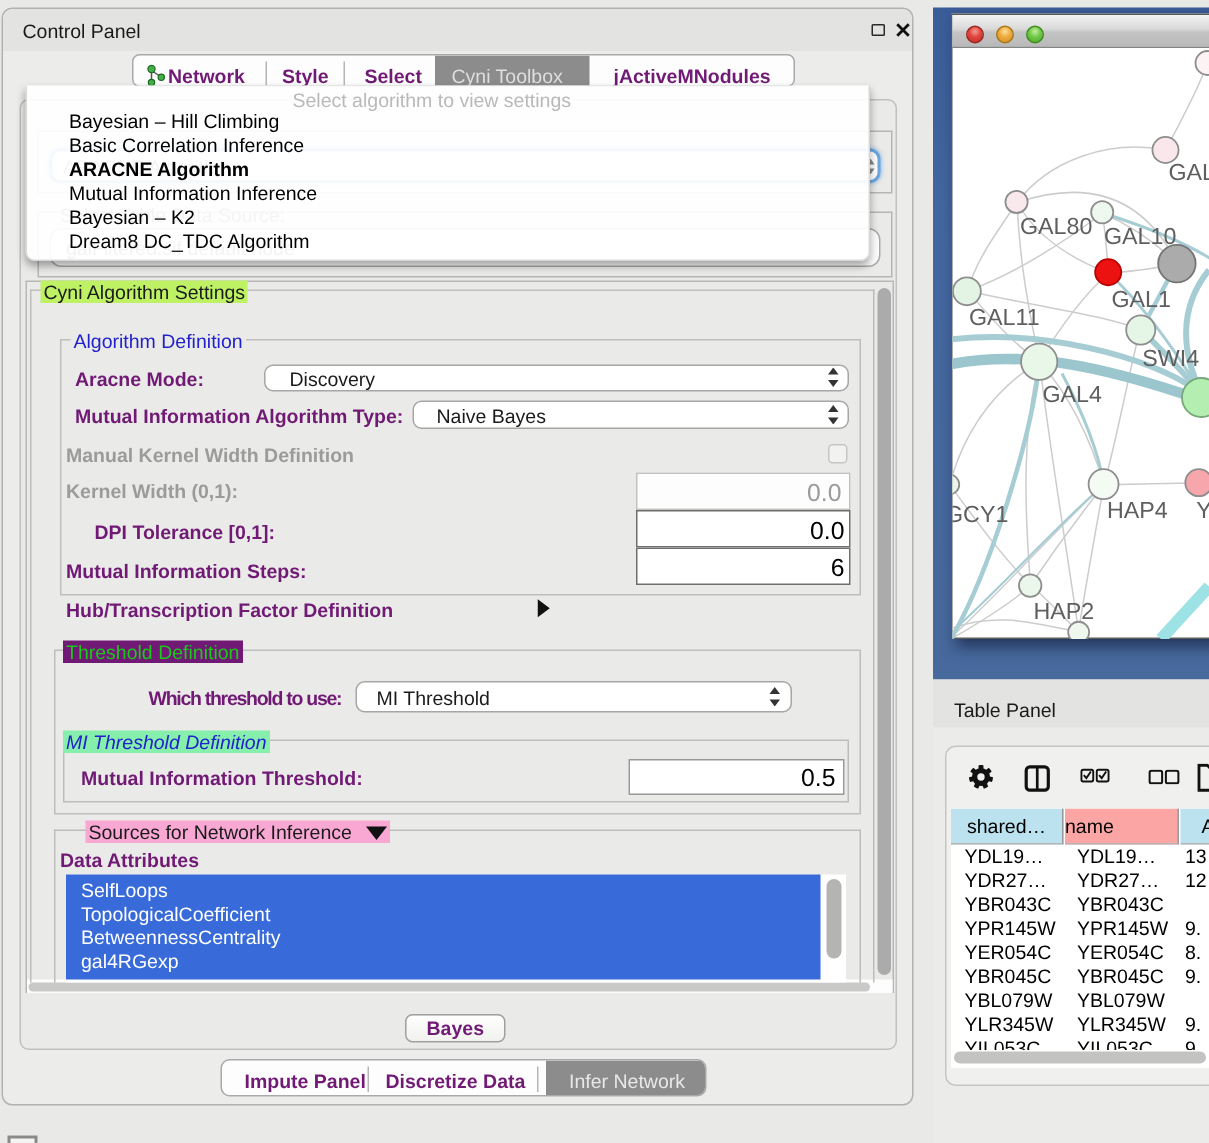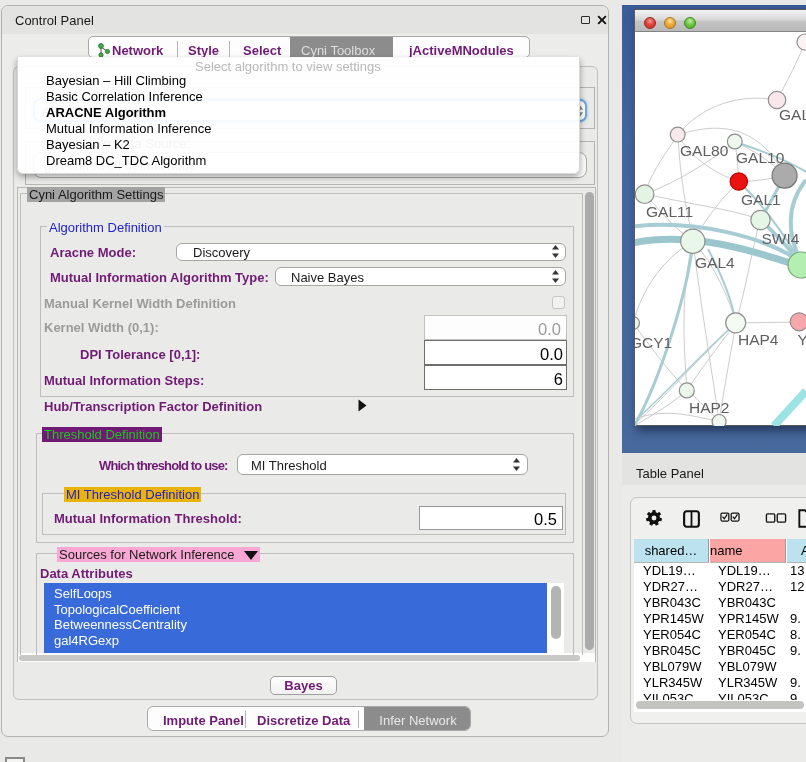--- a/index.html
+++ b/index.html
@@ -134,21 +134,21 @@
 <div class="abs" style="left:33px; top:152px; width:554px; height:26px; background:#fcfcfc; border:1px solid #a9a9a7; border-radius:8px;"></div>
 
 <div class="abs" id="scrollarea" style="left:17px; top:187px; width:579px; height:475px; background:#eaeae8; border:1px solid #b7b7b5;"></div>
 
 <div class="abs" style="left:585px; top:192px; width:9px; height:458px; background:#ababab; border-radius:5px;"></div>
 
 <div class="abs" style="left:18px; top:653px; width:577px; height:9px; background:#fdfdfd;"></div>
 <div class="abs" style="left:19px; top:654.5px; width:561px; height:6px; background:#c9c9c7; border-radius:3px;"></div>
 
 <div class="abs" style="left:20px; top:193px; width:563px; height:462px; border:1px solid #bdbdbb; border-bottom:none;"></div>
-<div class="abs n13" style="left:27px; top:187px; background:#a3a3a3; padding:0 2px;">Cyni Algorithm Settings</div>
+<div class="abs n13" style="left:27px; top:187px; background:#bef264; padding:0 2px;">Cyni Algorithm Settings</div>
 
 <div class="abs" style="left:40px; top:226px; width:534px; height:171px; border:1px solid #bdbdbb;"></div>
 <div class="abs n13" style="left:47px; top:220px; background:#eaeae8; padding:0 2px; color:#2222cc;">Algorithm Definition</div>
 
 <div class="abs b13" style="left:50px; top:245px;">Aracne Mode:</div>
 <div class="abs combo" style="left:176px; top:243px; width:390px; height:18px; background:#fff; border:1px solid #a6a6a4; border-radius:6px;"></div>
 <div class="abs n13" style="left:193px; top:245px;">Discovery</div>
 <svg class="abs" style="left:551px; top:245px;" width="9" height="13" viewBox="0 0 9 13">
     <path d="M4.5 0 L8 4.6 L1 4.6 Z" fill="#333"></path>
     <path d="M4.5 13 L8 8.4 L1 8.4 Z" fill="#333"></path>
@@ -162,21 +162,21 @@
     <path d="M4.5 13 L8 8.4 L1 8.4 Z" fill="#333"></path>
   </svg>
 
 <div class="abs b13 gray" style="left:44px; top:296px;">Manual Kernel Width Definition</div>
 <div class="abs" style="left:552px; top:296px; width:13px; height:13px; background:#f2f2f0; border:1px solid #c6c6c4; border-radius:3px;"></div>
 
 <div class="abs b13 gray" style="left:44px; top:320px;">Kernel Width (0,1):</div>
 <div class="abs" style="left:424px; top:315px; width:143px; height:25px; background:#fdfdfd; border:1px solid #c2c2c0;"></div>
 <div class="abs gray" style="left:424px; top:320px; width:137px; text-align:right; font-size:16.5px;">0.0</div>
 
-<div class="abs b13" style="left:52px; top:347px;padding-left:28px;">DPI Tolerance [0,1]:</div>
+<div class="abs b13" style="left:35px; top:347px;padding-left:28px;">DPI Tolerance [0,1]:</div>
 <div class="abs" style="left:424px; top:340px; width:143px; height:25px; background:#fff; border:1.5px solid #6e6e6c;"></div>
 <div class="abs" style="left:424px; top:345px; width:139px; text-align:right; font-size:16.5px; color:#000;">0.0</div>
 
 <div class="abs b13" style="left:44px; top:373px;">Mutual Information Steps:</div>
 <div class="abs" style="left:424px; top:365px; width:143px; height:25px; background:#fff; border:1.5px solid #6e6e6c;"></div>
 <div class="abs" style="left:424px; top:370px; width:139px; text-align:right; font-size:16.5px; color:#000;">6</div>
 
 <div class="abs b13" style="left:44px; top:399px;">Hub/Transcription Factor Definition</div>
 <svg class="abs" style="left:357px; top:399px;" width="11" height="13" viewBox="0 0 11 13">
     <path d="M1.5 0.5 L9.5 6.5 L1.5 12.5 Z" fill="#111"></path>
@@ -187,21 +187,21 @@
 
 <div class="abs b13" style="left:99px; top:458px; letter-spacing:-0.85px;">Which threshold to use:</div>
 <div class="abs combo" style="left:237px; top:454px; width:291px; height:21px; background:#fff; border:1px solid #a6a6a4; border-radius:6px;"></div>
 <div class="abs n13" style="left:251px; top:458px;">MI Threshold</div>
 <svg class="abs" style="left:512px; top:458px;" width="9" height="13" viewBox="0 0 9 13">
     <path d="M4.5 0 L8 4.6 L1 4.6 Z" fill="#333"></path>
     <path d="M4.5 13 L8 8.4 L1 8.4 Z" fill="#333"></path>
   </svg>
 
 <div class="abs" style="left:42px; top:493px; width:524px; height:42px; border:1px solid #bdbdbb;"></div>
-<div class="abs n13" style="left:64px; top:487px; background:#eab308; padding:0 2px; color:#2222cc;">MI Threshold Definition</div>
+<div class="abs n13" style="left:42px; top:487px; background:#86efac; padding:0 2px; color:#2222cc;font-style:italic;">MI Threshold Definition</div>
 
 <div class="abs b13" style="left:54px; top:511px;">Mutual Information Threshold:</div>
 <div class="abs" style="left:419px; top:506px; width:144px; height:24px; background:#fff; border:1px solid #98989a;"></div>
 <div class="abs" style="left:419px; top:510px; width:138px; text-align:right; font-size:16.5px; color:#000;">0.5</div>
 
 <div class="abs" style="left:36px; top:553px; width:538px; height:102px; border:1px solid #bdbdbb; border-bottom:none;"></div>
 <div class="abs n13" style="left:57px; top:547px; background:#f9a8d4; padding:0 2px;">Sources for Network Inference <span style="display:inline-block; width:0; height:0; border-left:7px solid transparent; border-right:7px solid transparent; border-top:9px solid #111; vertical-align:middle; margin-left:6px;"></span></div>
 <div class="abs b13" style="left:40px; top:566px;">Data Attributes</div>
 
 <div class="abs" style="left:44px; top:583px; width:520px; height:72px; background:#fff;"></div>

